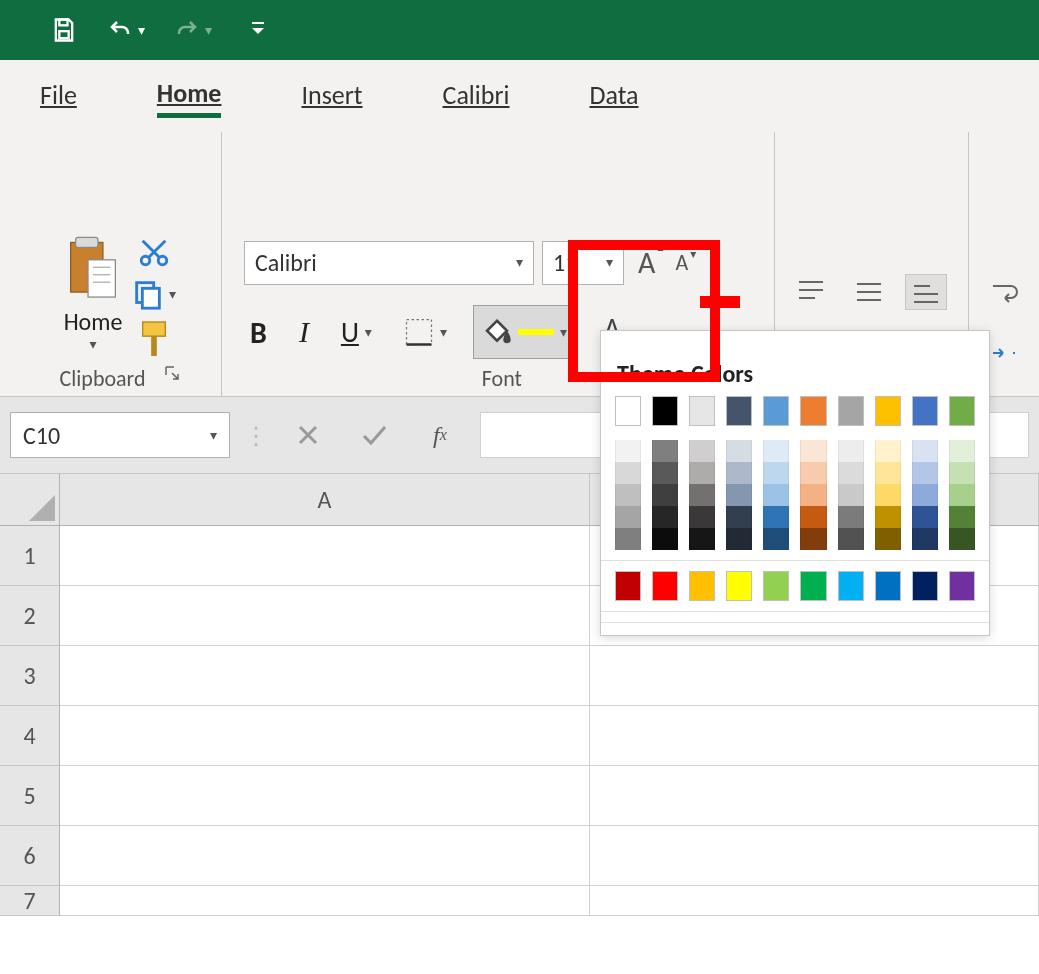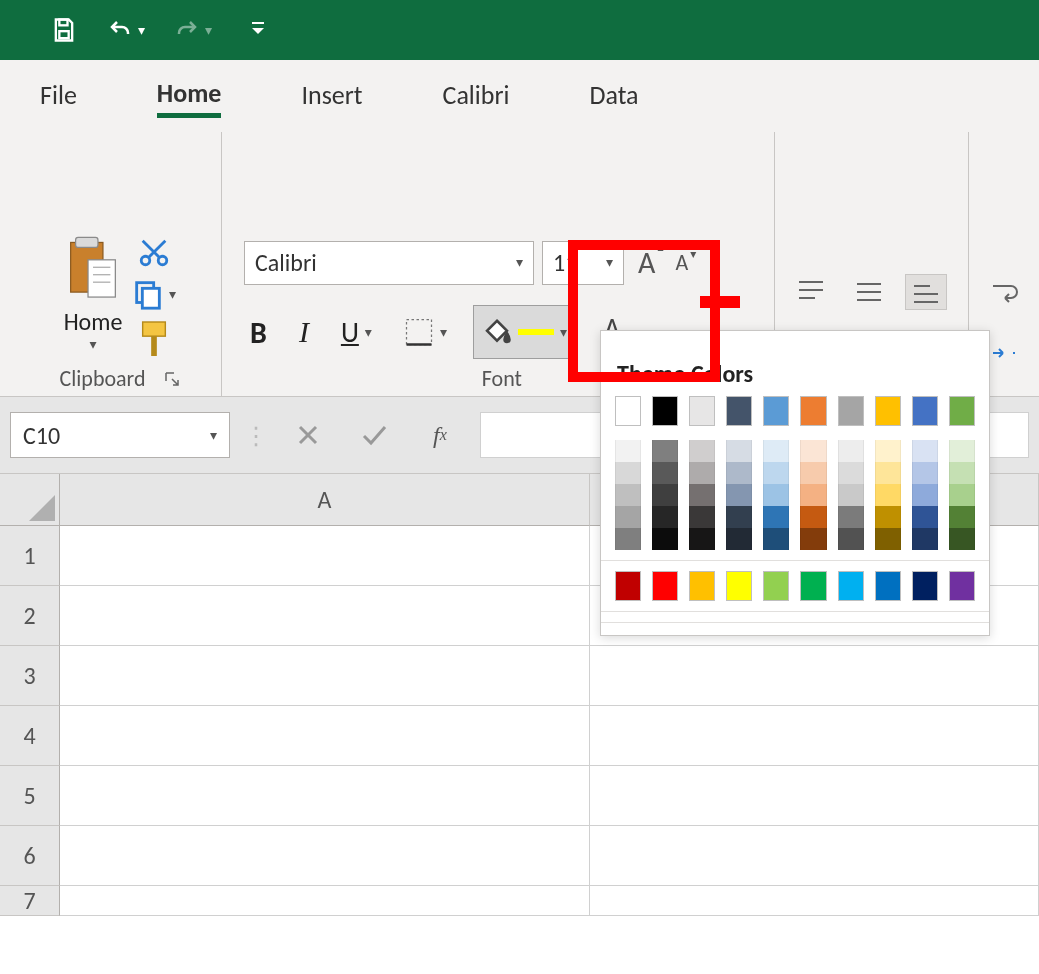--- a/index.html
+++ b/index.html
@@ -26,38 +26,38 @@
   .ribbon-tabs {
     background: #f3f2f1;
     height: 70px;
     display: flex;
     align-items: center;
     padding: 0 40px;
     gap: 80px;
     font-size: 26px;
     color: #333;
   }
-  .ribbon-tabs .tab { padding: 4px 0; cursor:pointer; }
+  .ribbon-tabs .tab { padding: 4px 0; cursor:pointer;text-decoration:underline; }
   .ribbon-tabs .tab.active { border-bottom: 5px solid #0f6d3f; font-weight:600; }
   .ribbon {
     background: #f3f2f1;
     height: 266px;
     display: flex;
     align-items: stretch;
     padding: 2px 0 0 18px;
   }
   .group {
     border-right: 1px solid #c8c6c4;
     display:flex;
     flex-direction:column;
     justify-content:flex-end;
     align-items:center;
     padding: 8px 14px 0 14px;
   }
-  .group-label { font-size:22px; color:#555; margin-top:6px; margin-bottom:4px; display:flex; align-items:center; gap:18px;}
+  .group-label { font-size:22px; color:#555; margin-top:6px; margin-bottom:4px; display:flex; gap:18px;}
   .launcher { font-size:14px; color:#555; }
   .paste-big { display:flex; gap:8px; align-items:flex-start; }
   .paste-col { display:flex; flex-direction:column; align-items:center; gap:0; }
   .side-col { display:flex; flex-direction:column; gap:8px; align-items:center; }
   .ctrl {
     background: #fff;
     border:1px solid #b3b0ad;
     height:44px;
     display:flex;
     align-items:center;

